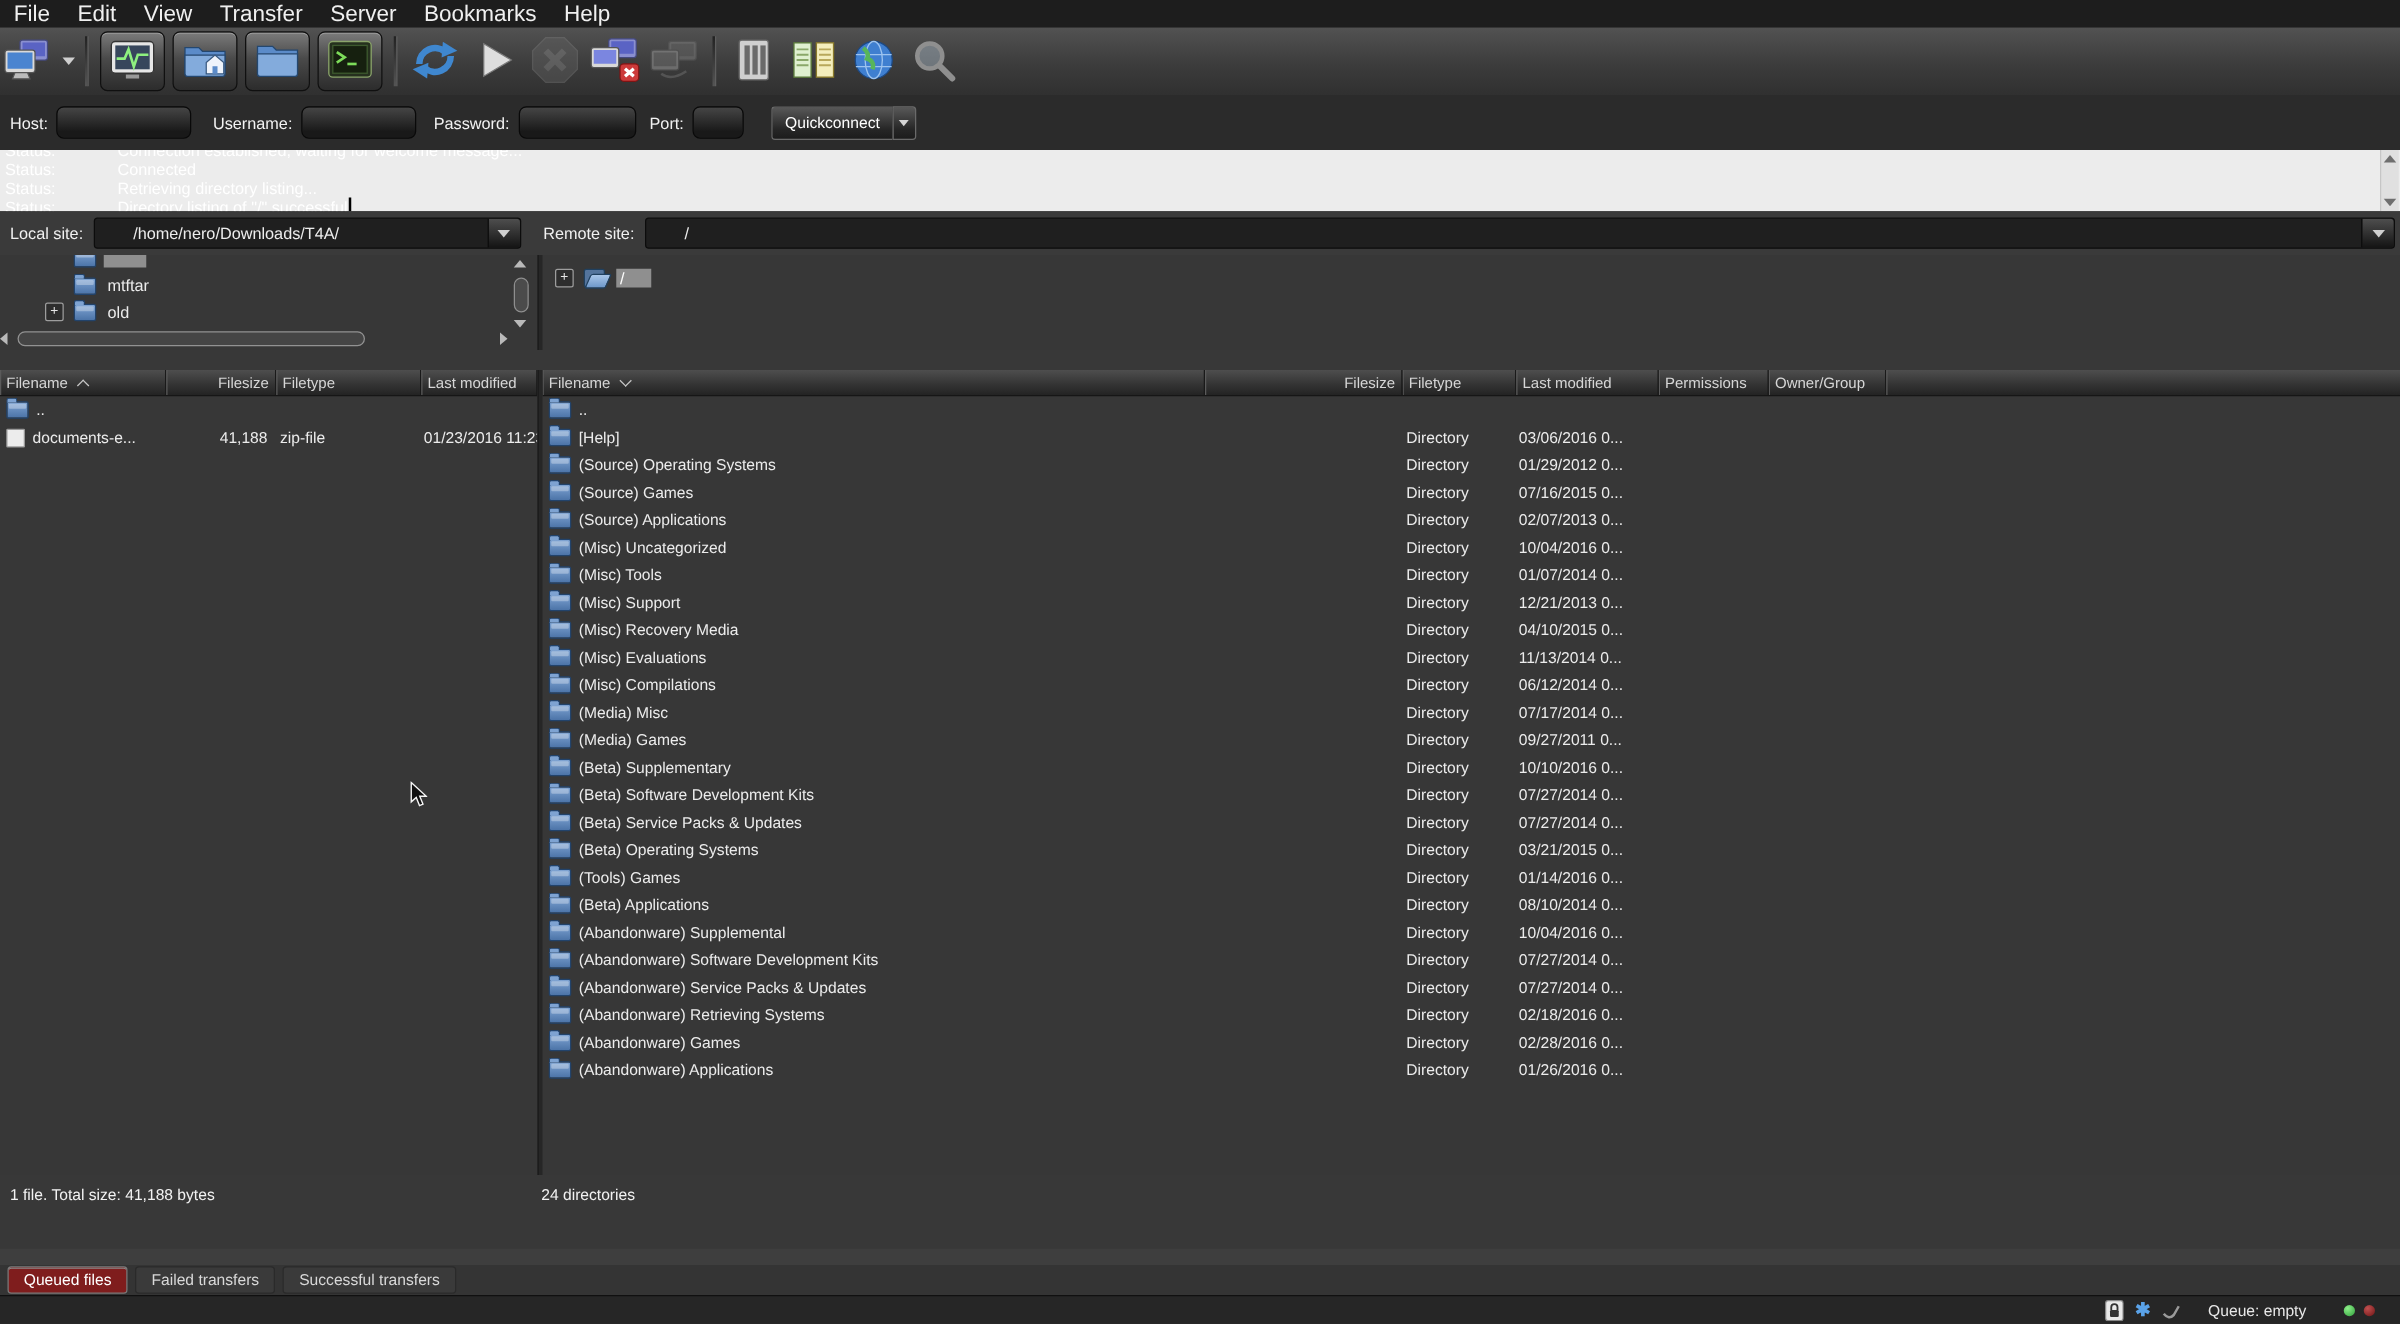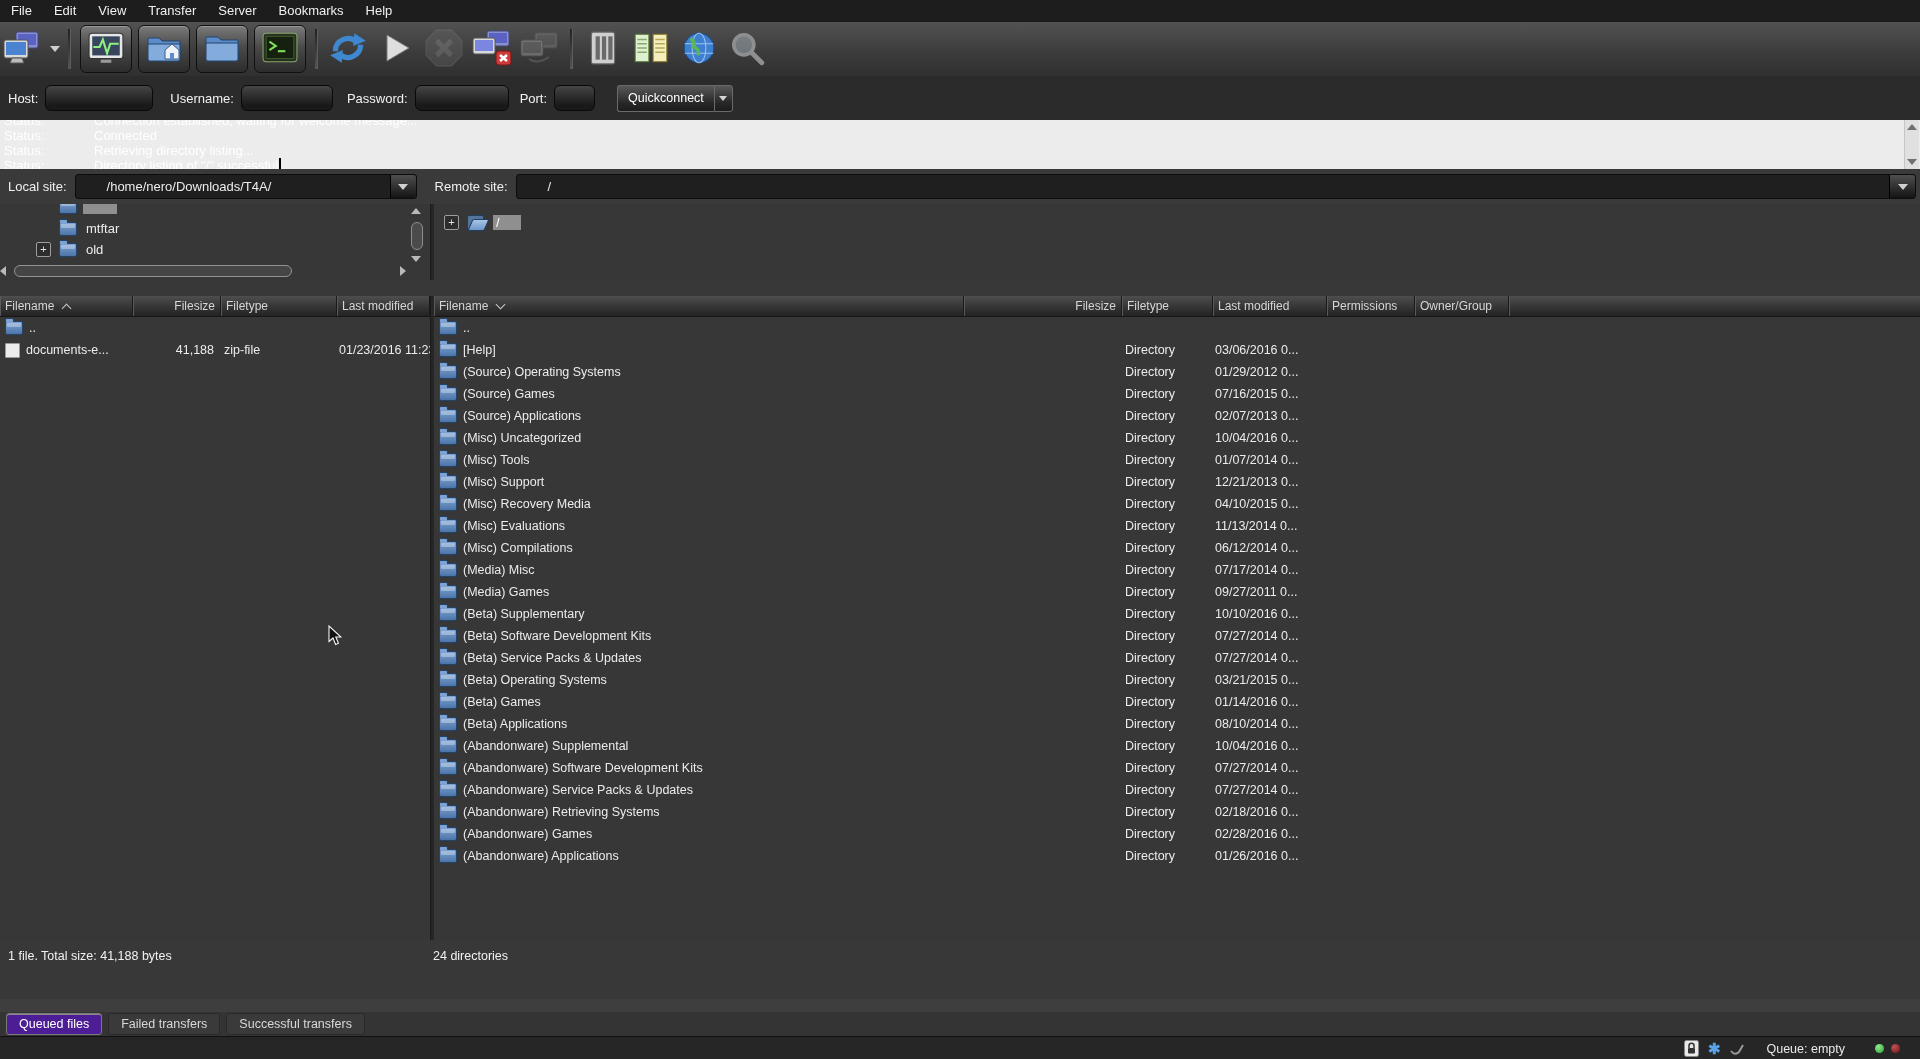--- a/index.html
+++ b/index.html
@@ -1,21 +1,21 @@
 <!DOCTYPE html>
 <html><head>
 <meta charset="utf-8">
 <style>
   html,body{margin:0;padding:0;background:#222;}
   .win{position:relative;width:1920px;height:1059px;background:#383838;overflow:hidden;
        font-family:"Liberation Sans",sans-serif;color:#e8e8e8;font-size:12px;}
   
   .menubar{position:absolute;left:0;top:0;width:1920px;height:22px;background:#1d1d1d;
            display:flex;align-items:center;border-bottom:1px solid #141414;}
-  .menu-item{padding:0 11px;font-size:13px;color:#f0f0f0;line-height:22px;cursor:default;}
+  .menu-item{padding:0 11px;font-size:18px;color:#f0f0f0;line-height:22px;cursor:default;}
   
   .toolbar{position:absolute;left:0;top:22px;width:1920px;height:54px;
            background:linear-gradient(#525252,#3c3c3c 55%,#303030);display:flex;align-items:center;
            border-bottom:1px solid #1c1c1c;}
   .tbtn{display:flex;align-items:center;justify-content:center;height:48px;min-width:44px;margin:0 2px;}
   .toggle-btn{width:50px;height:46px;border:1px solid #101010;border-radius:6px;
               background:linear-gradient(#7b7b7b,#4a4a4a 45%,#2c2c2c);box-shadow:inset 0 1px 0 #9a9a9a;margin:0 3px;}
   .tsep{width:2px;height:40px;margin:0 6px;background:linear-gradient(#222,#555);border-right:1px solid #5e5e5e;}
   .disabled{opacity:.35;filter:grayscale(80%);}
   .dd-caret{width:0;height:0;border-left:5px solid transparent;border-right:5px solid transparent;
@@ -116,21 +116,21 @@
   .sumtext{position:absolute;top:9px;font-size:12.5px;color:#f2f2f2;white-space:nowrap;}
   
   .qheader{position:absolute;left:0;top:976px;width:1920px;height:22px;display:flex;
            background:linear-gradient(#4e4e4e,#343434 55%,#222);border-top:1px solid #101010;border-bottom:1px solid #141414;margin-top:44px;}
   .q-local{width:377px;} .q-dir{width:57px;} .q-remote{width:871px;} .q-size{width:77px;}
   .q-pri{width:59px;} .q-status{width:149px;} .q-fill{flex:1;border-right:none;}
   .qbody{position:absolute;left:0;top:999px;width:1920px;height:13px;background:#3e3e3e;}
   .tabs{position:absolute;left:0;top:1012px;width:1920px;height:24px;background:#343434;display:flex;align-items:center;}
   .tab{height:20px;display:flex;align-items:center;padding:0 12px;margin-left:6px;font-size:12.5px;color:#d8d8d8;
        background:#3a3a3a;border:1px solid #2a2a2a;border-radius:3px;}
-  .tab.active{background:#4c1d95;border-color:#7a7a7a;color:#fff;box-shadow:inset 0 1px 0 #8a8a8a;}
+  .tab.active{background:#7f1d1d;border-color:#7a7a7a;color:#fff;box-shadow:inset 0 1px 0 #8a8a8a;}
   
   .statusbar{position:absolute;left:0;top:1036px;width:1920px;height:23px;background:#262626;
              border-top:1px solid #101010;display:flex;align-items:center;justify-content:flex-end;}
   .sb-ic{margin-right:9px;display:flex;align-items:center;}
   .gear-glyph{color:#5aa2e8;font-size:15px;font-weight:bold;line-height:15px;}
   .queue-text{color:#e8e8e8;font-size:12.5px;margin:0 30px 0 12px;}
   .dot{width:9px;height:9px;border-radius:50%;margin-right:7px;}
   .dot.green{background:radial-gradient(circle at 35% 30%,#8ef08a,#2f9e3a);}
   .dot.red{background:radial-gradient(circle at 35% 30%,#c05050,#6e1414);margin-right:20px;}
   
@@ -658,21 +658,21 @@
               <span>(Beta) Operating Systems</span>
             </div>
             <div class="cell r-size right"></div>
             <div class="cell r-type">Directory</div>
             <div class="cell r-mod">03/21/2015 0...</div>
           </div>
 
           <div class="row">
             <div class="cell r-name">
               <span class="ficon"></span>
-              <span>(Beta) Games</span>
+              <span>(Tools) Games</span>
             </div>
             <div class="cell r-size right"></div>
             <div class="cell r-type">Directory</div>
             <div class="cell r-mod">01/14/2016 0...</div>
           </div>
 
           <div class="row">
             <div class="cell r-name">
               <span class="ficon"></span>
               <span>(Beta) Applications</span>

